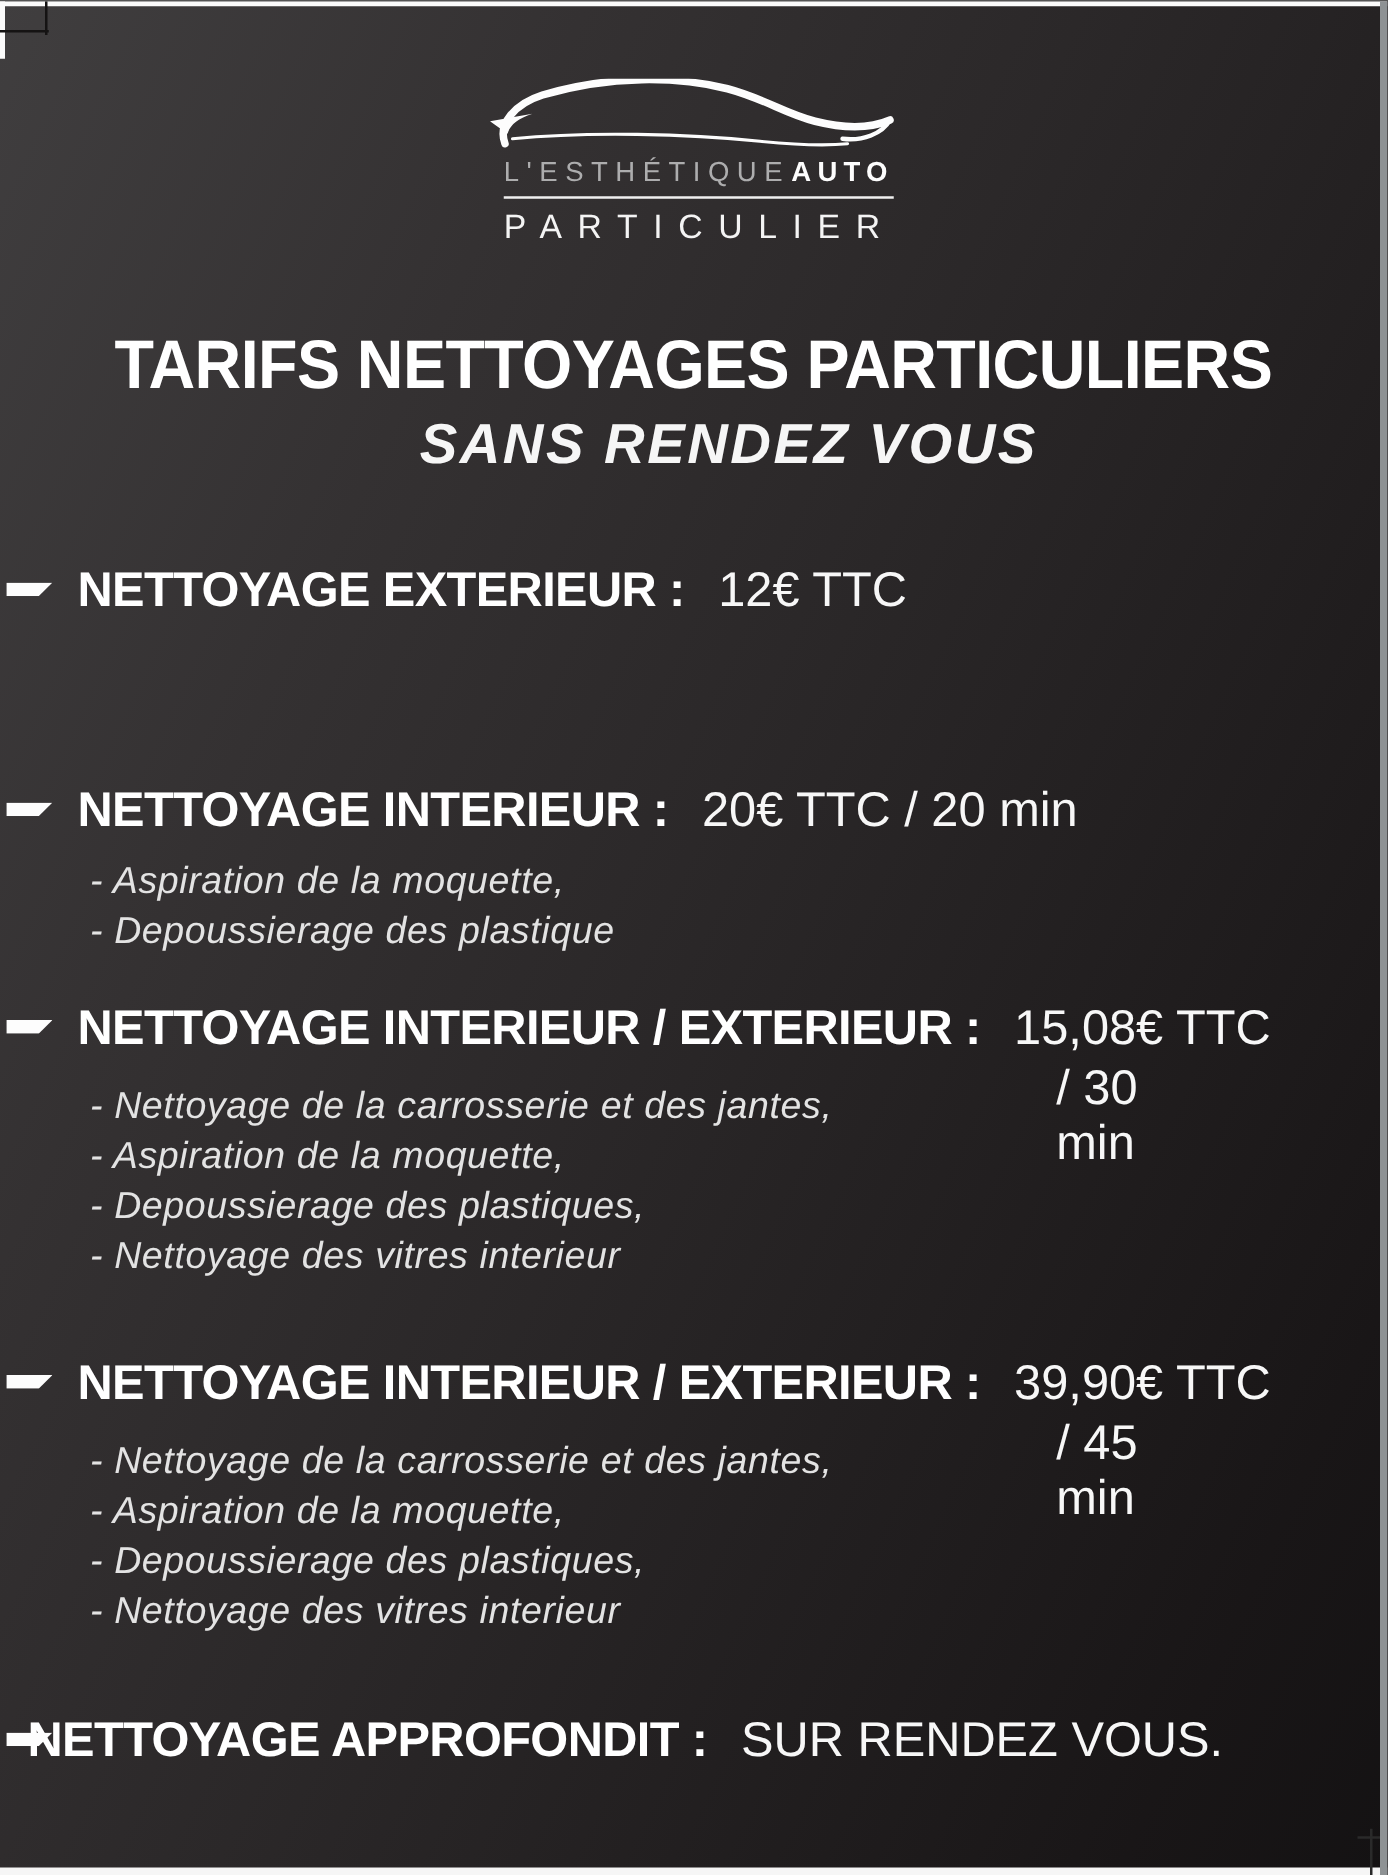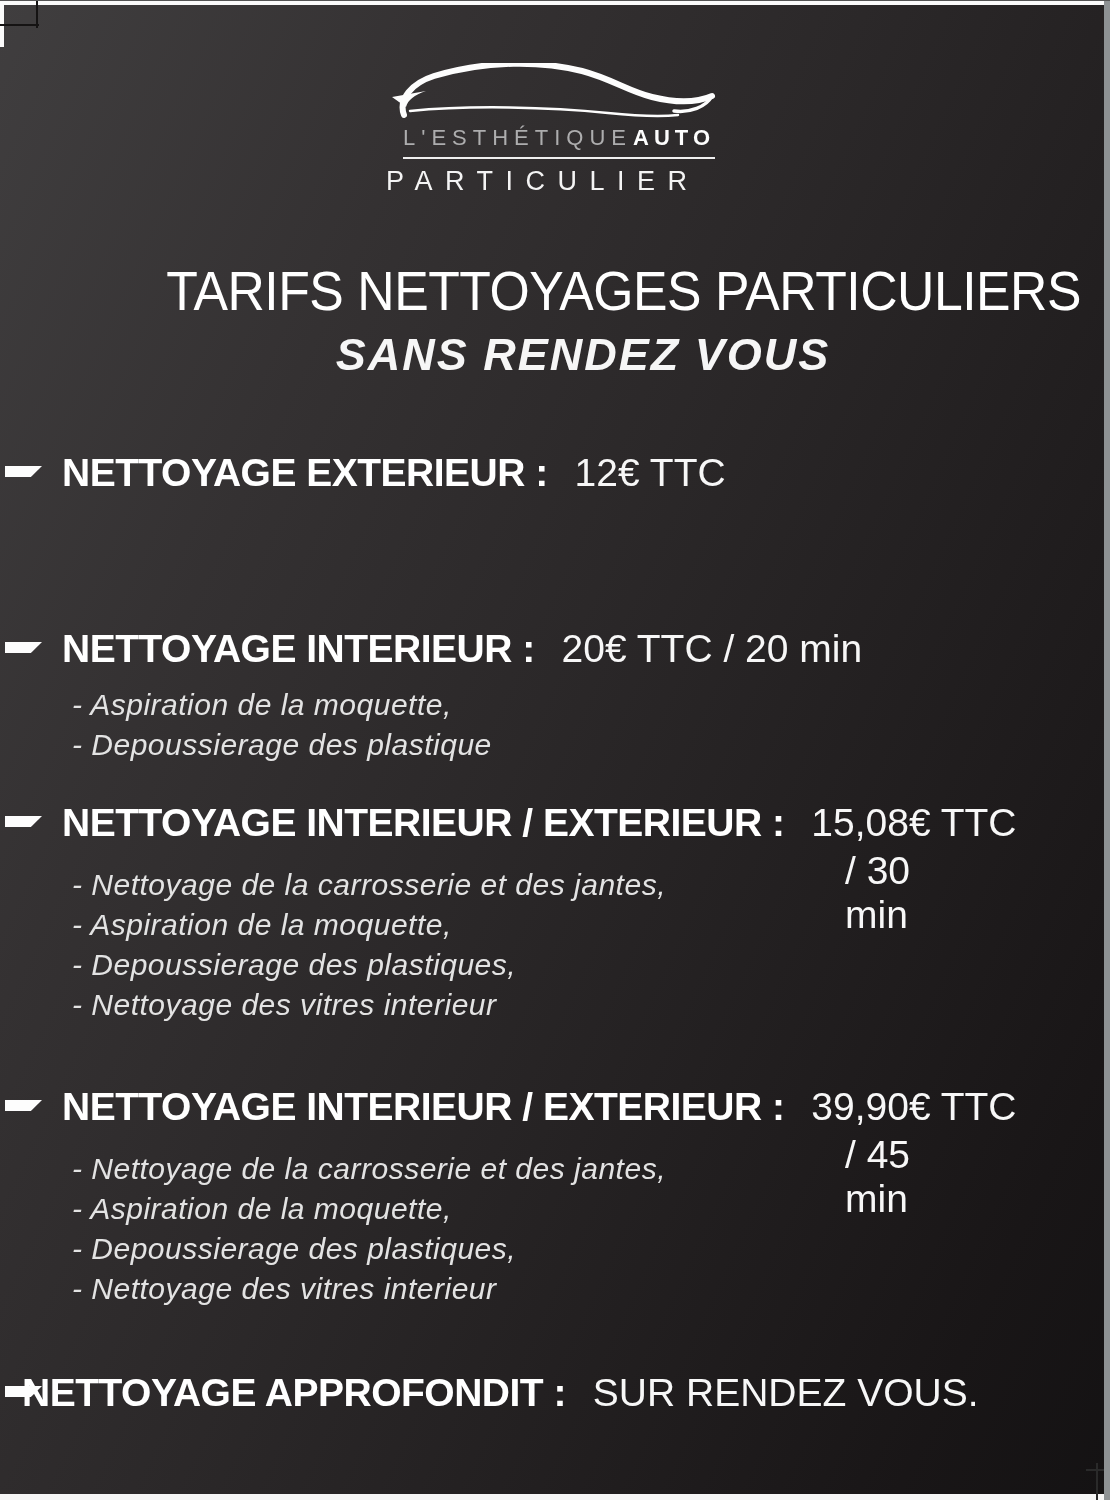--- a/index.html
+++ b/index.html
@@ -22,24 +22,24 @@
   .cm-tl-h{left:0;top:23px;width:39px;height:2px;}
   .cm-br-v{left:1096px;top:1462px;width:2px;height:38px;background:#2a2a2a;}
   .cm-br-h{left:1086px;top:1468px;width:18px;height:2px;background:#2a2a2a;}
 
   
   .logo-car{position:absolute;left:390px;top:62px;width:336px;height:66px;}
   .brand1{position:absolute;left:403px;top:124px;width:312px;display:flex;justify-content:space-between;align-items:baseline;font-size:22px;}
   .brand1 .light{color:#adadae;letter-spacing:6px;font-weight:400;}
   .brand1 .bold{color:#fdfdfd;letter-spacing:5px;font-weight:700;}
   .logo-divider{position:absolute;left:403px;top:156px;width:312px;height:2px;background:#efefef;}
-  .brand2{position:absolute;left:386px;top:165px;width:330px;font-size:27px;font-weight:400;letter-spacing:12.5px;color:#f4f4f4;}
+  .brand2{position:absolute;left:403px;top:165px;width:330px;font-size:27px;font-weight:400;letter-spacing:12.5px;color:#f4f4f4;}
 
   
-  .title{position:absolute;left:0;top:258px;width:100%;text-align:right;font-size:55px;font-weight:400;letter-spacing:-0.5px;}
+  .title{position:absolute;left:0;top:258px;width:100%;text-align:center;font-size:55px;font-weight:700;letter-spacing:-0.5px;}
   .title .inner{display:inline-block;transform:scaleX(0.94);transform-origin:center;white-space:nowrap;}
   .subtitle{position:absolute;left:0;top:328px;width:100%;text-align:center;font-size:45px;font-style:italic;font-weight:700;letter-spacing:2px;color:#f6f6f6;padding-left:28px;}
 
   
   .svc{position:absolute;left:0;width:940px;padding-left:62px;box-sizing:border-box;}
   .bullet{position:absolute;left:5px;top:17px;width:37px;height:11px;background:#fdfdfd;
     clip-path:polygon(0 0,100% 0,70% 100%,0 100%);}
   .hline{white-space:nowrap;font-size:39px;line-height:48px;}
   .hline .lbl{font-weight:700;letter-spacing:-0.5px;}
   .hline .prc{font-weight:400;margin-left:16px;color:#f7f7f7;letter-spacing:0;}

